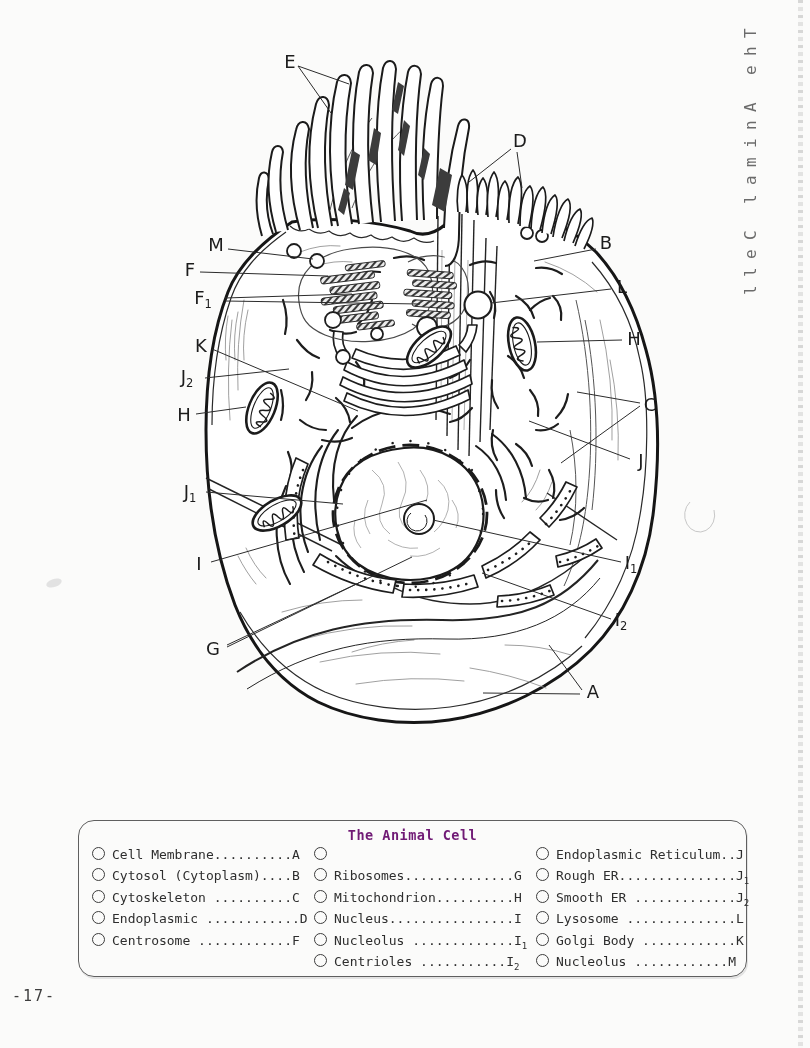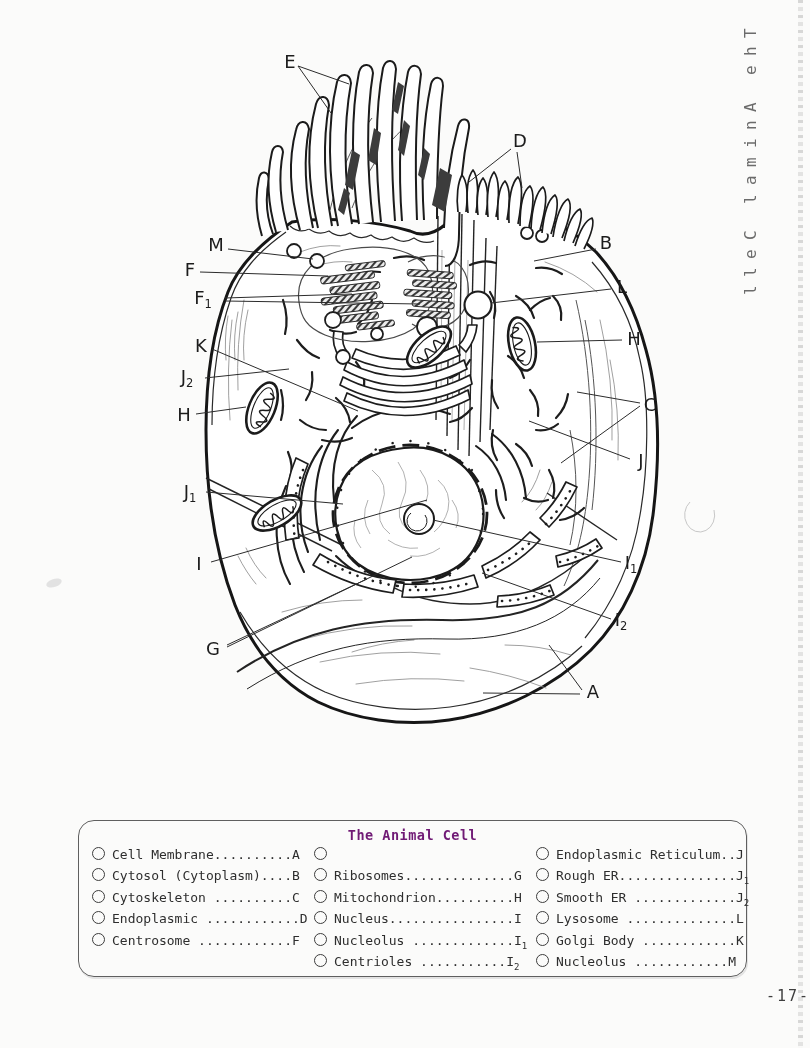--- a/index.html
+++ b/index.html
@@ -40,21 +40,21 @@
     display:flex;flex-direction:column;align-items:center;
   }
   .vchar{
     height:18.4px;width:30px;display:flex;align-items:center;justify-content:center;
     transform:rotate(-90deg);
     font:16px "DejaVu Sans Mono",monospace;color:#585858;opacity:.88;
   }
 
   
   .pagenum{
-    position:absolute;left:3px;right:0;top:987px;text-align:right;
+    position:absolute;left:12px;right:0;top:987px;text-align:left;
     font:15px "DejaVu Sans Mono",monospace;color:#3e3e3e;letter-spacing:2px;
   }
 
   
   .edge-strip{
     position:absolute;right:7px;top:0;bottom:0;width:5px;opacity:.45;
     background:repeating-linear-gradient(to bottom,
       rgba(105,105,105,.55) 0 3px, rgba(140,140,140,.06) 3px 7px,
       rgba(120,120,120,.4) 7px 11px, rgba(120,120,120,.04) 11px 15px);
     filter:blur(.4px);

